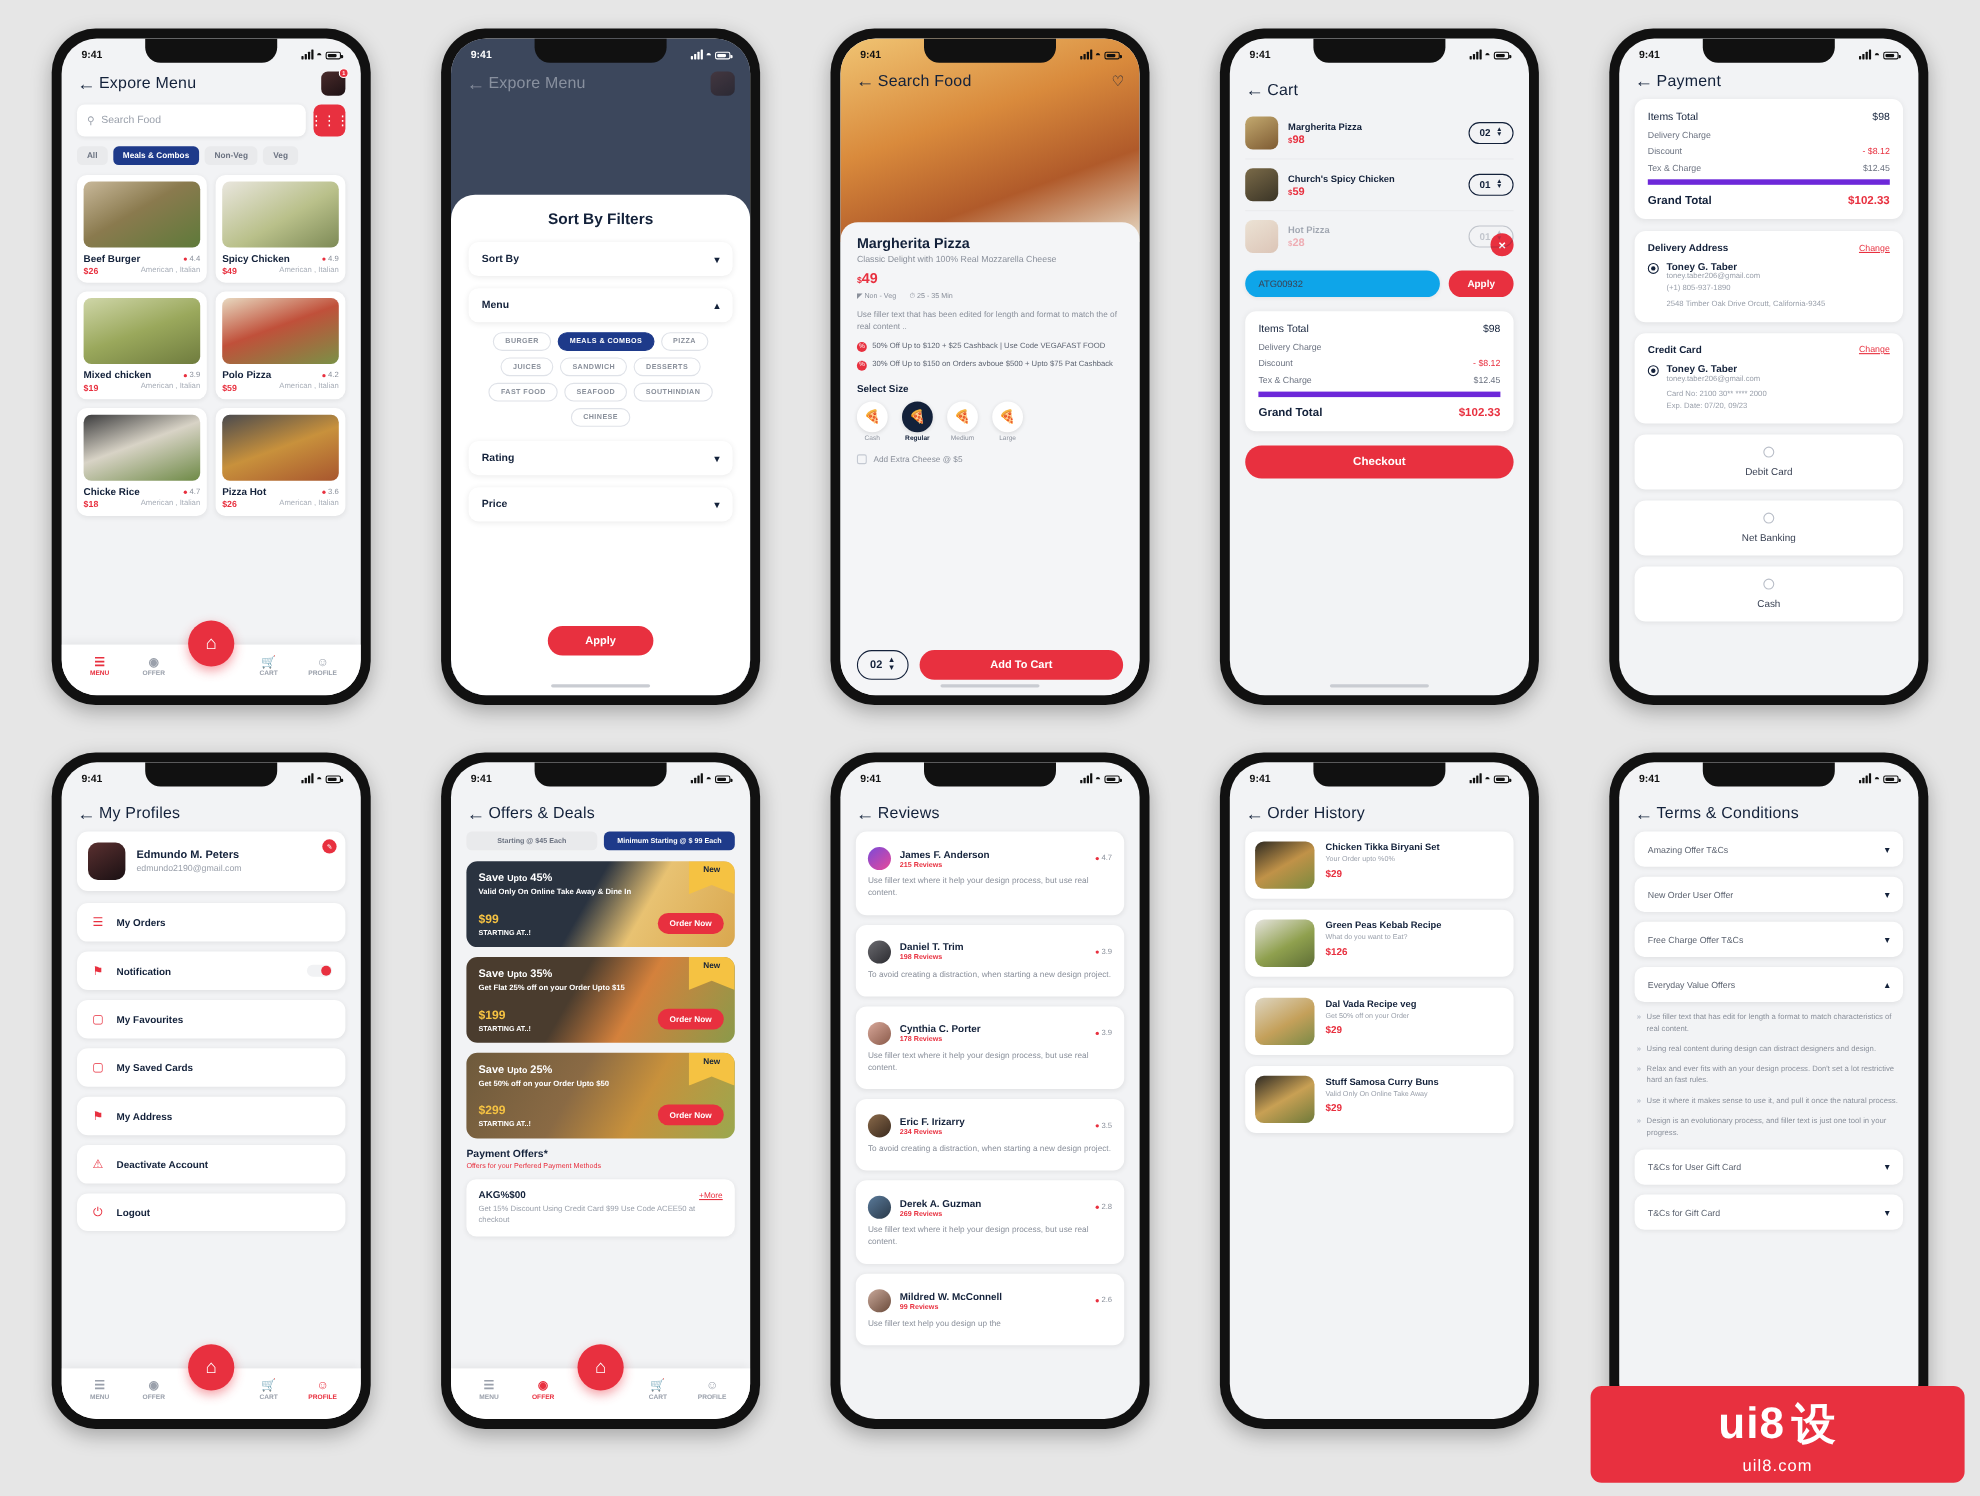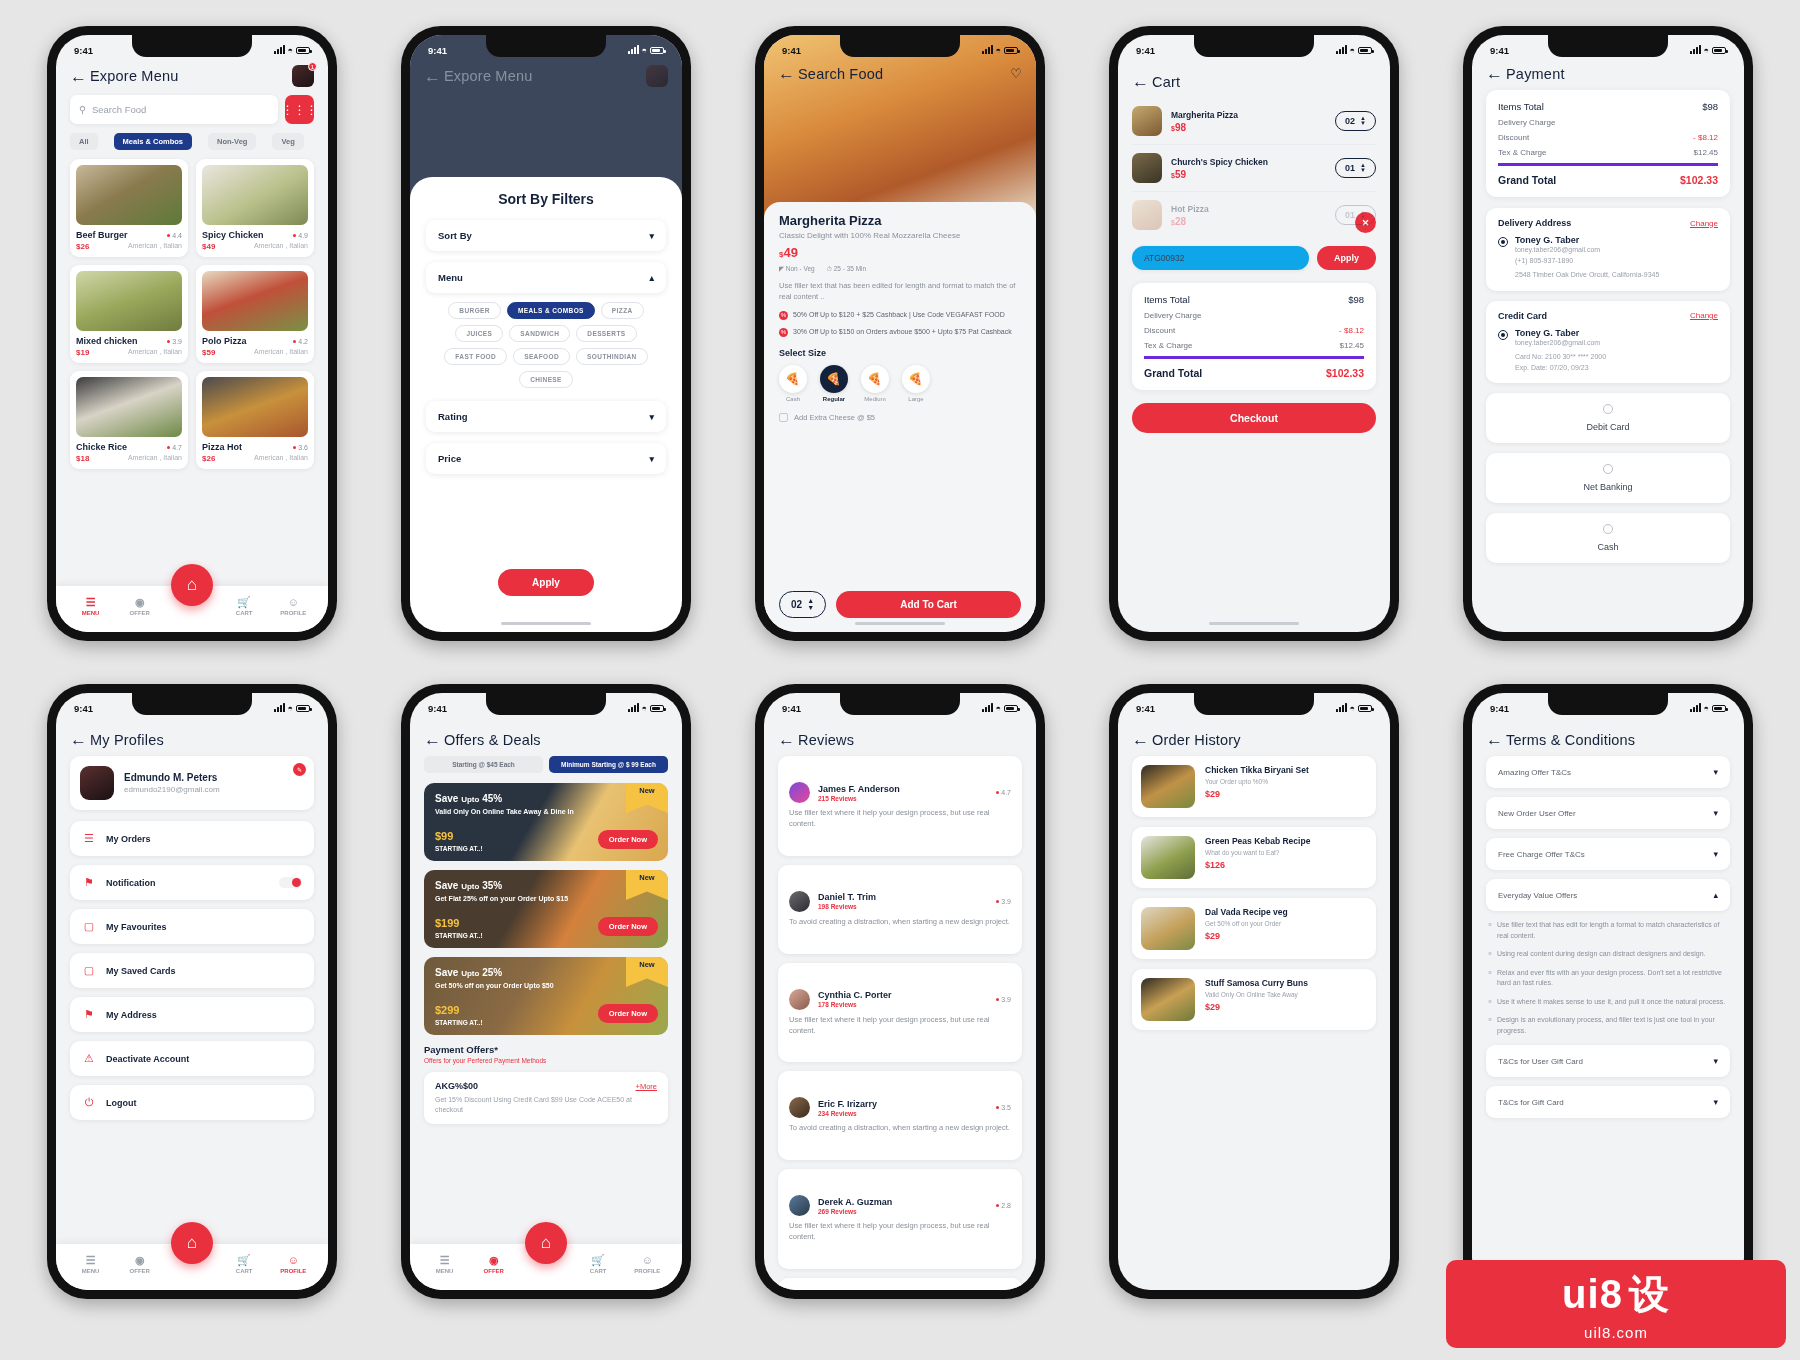--- a/index.html
+++ b/index.html
@@ -84,21 +84,21 @@
   .searchrow { display:flex; gap:7px; align-items:center; margin-bottom:9px;}
   .searchbox {
     flex:1; height:29px; background:#fff; border-radius:7px;
     display:flex; align-items:center; gap:6px; padding:0 9px;
     box-shadow:0 1px 4px rgba(0,0,0,.07); font-size:9.5px; color:#9aa0ab;
   }
   .filterbtn {
     width:29px;height:29px;background:#e8303f;border-radius:7px;
     display:flex;align-items:center;justify-content:center;color:#fff;font-size:12px;
   }
-  .chips { display:flex; gap:16px; margin-bottom:9px;}
+  .chips { display:flex; gap:5px; margin-bottom:9px;}
   .chip {
     padding:4px 9px; border-radius:5px; background:#e9eaec;
     font-size:7.5px; font-weight:bold; color:#6b7280; white-space:nowrap;
   }
   .chip.active { background:#1e3a8a; color:#fff; }
 
   
   .foodgrid { display:grid; grid-template-columns:1fr 1fr; gap:8px; }
   .foodcard {
     background:#fff; border-radius:9px; padding:6px; box-shadow:0 1px 5px rgba(0,0,0,.07);
@@ -191,21 +191,21 @@
   .citemprice small{font-size:7px;}
   .stepper{border:1.4px solid #13213a;border-radius:13px;padding:4px 9px;font-size:9px;font-weight:bold;color:#13213a;display:flex;gap:5px;align-items:center;}
   .cartitem.faded{opacity:.36;}
   .delbtn{width:21px;height:21px;border-radius:50%;background:#e8303f;color:#fff;font-size:9px;font-weight:bold;display:flex;align-items:center;justify-content:center;}
   .promorow{display:flex;gap:8px;align-items:center;margin:13px 0;}
   .promoinput{flex:1;background:#0ea5e9;border-radius:14px;padding:7px 12px;font-size:8.5px;color:#3a4254;box-shadow:0 1px 4px rgba(0,0,0,.07);}
   .promoapply{background:#e8303f;color:#fff;border-radius:14px;padding:7px 17px;font-size:9px;font-weight:bold;}
   .totcard{background:#fff;border-radius:10px;padding:11px 12px;box-shadow:0 1px 6px rgba(0,0,0,.07);}
   .totrow{display:flex;justify-content:space-between;font-size:8px;color:#6b7280;margin-bottom:6px;}
   .totrow.head{font-size:9.5px;font-weight:normal;color:#13213a;}
-  .totrow.grand{font-size:10.5px;font-weight:bold;color:#13213a;border-top:3px solid #6d28d9;padding-top:8px;margin-top:3px;margin-bottom:0;}
+  .totrow.grand{font-size:10.5px;font-weight:bold;color:#13213a;border-top:5px solid #6d28d9;padding-top:8px;margin-top:3px;margin-bottom:0;}
   .totrow.grand span:last-child{color:#e8303f;}
   .red{color:#e8303f;}
   .checkout{background:#e8303f;color:#fff;border-radius:16px;padding:9px 0;text-align:center;font-size:10.5px;font-weight:bold;margin-top:13px;}
 
   
   .paycard{background:#fff;border-radius:10px;padding:10px 12px;box-shadow:0 1px 5px rgba(0,0,0,.07);margin-bottom:10px;}
   .payhead{display:flex;justify-content:space-between;align-items:center;margin-bottom:7px;}
   .payhead b{font-size:9px;color:#13213a;}
   .change{font-size:8px;color:#e8303f;text-decoration:underline;}
   .radio{width:10px;height:10px;border-radius:50%;border:1.4px solid #b9bec8;position:relative;flex:none;}
@@ -241,21 +241,21 @@
   .off-new{position:absolute;top:0;right:0;width:42px;height:30px;background:#f5c242;color:#13213a;font-size:7.5px;font-weight:bold;display:flex;align-items:flex-start;justify-content:center;padding-top:3px;clip-path:polygon(0 0,100% 0,100% 100%,50% 72%,0 100%);}
   .payoff-t{font-size:9.5px;font-weight:bold;color:#13213a;margin-top:4px;}
   .payoff-s{font-size:6.5px;color:#e8303f;margin-top:2px;}
   .codecard{background:#fff;border-radius:9px;padding:9px 11px;margin-top:8px;box-shadow:0 1px 5px rgba(0,0,0,.07);}
   .coderow{display:flex;justify-content:space-between;align-items:center;}
   .codename{font-size:9px;font-weight:bold;color:#13213a;}
   .codemore{font-size:7.5px;color:#e8303f;text-decoration:underline;}
   .codedesc{font-size:7px;color:#9aa0ab;margin-top:4px;line-height:1.4;}
 
   
-  .revcard{background:#fff;border-radius:10px;padding:26px 11px;box-shadow:0 1px 5px rgba(0,0,0,.07);margin-bottom:9px;}
+  .revcard{background:#fff;border-radius:10px;padding:14px 11px;box-shadow:0 1px 5px rgba(0,0,0,.07);margin-bottom:9px;}
   .revtop{display:flex;align-items:center;gap:8px;}
   .revpic{width:21px;height:21px;border-radius:50%;flex:none;}
   .revname{font-size:9px;font-weight:bold;color:#13213a;}
   .revcount{font-size:6.5px;color:#e8303f;font-weight:bold;margin-top:1px;}
   .revrate{margin-left:auto;font-size:7px;color:#8a909b;display:flex;align-items:center;gap:2px;}
   .revrate::before{content:"";width:3px;height:3px;border-radius:50%;background:#e8303f;}
   .revtext{font-size:7.5px;color:#8a909b;line-height:1.45;margin-top:5px;}
 
   
   .ohcard{background:#fff;border-radius:10px;padding:9px;box-shadow:0 1px 5px rgba(0,0,0,.07);margin-bottom:10px;}

